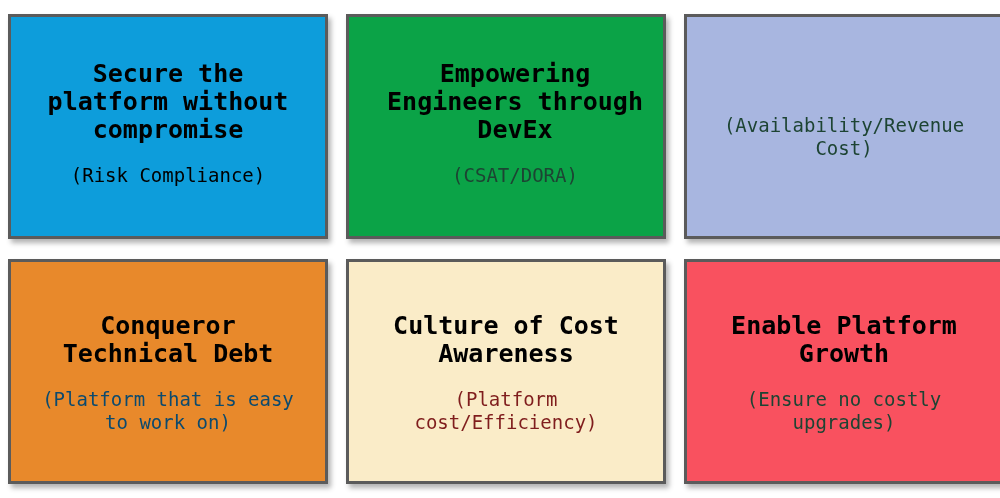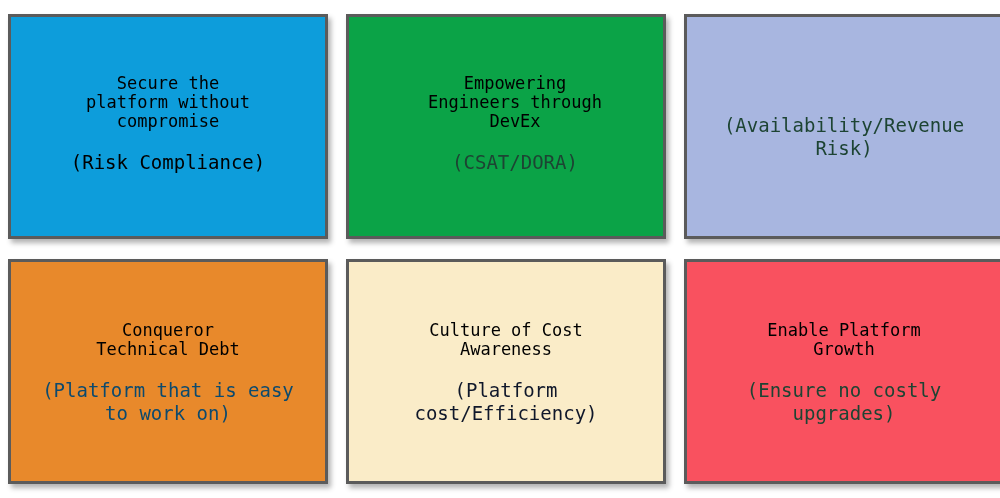--- a/index.html
+++ b/index.html
@@ -34,22 +34,22 @@
     display: flex;
     flex-direction: column;
     align-items: center;
     justify-content: center;
     text-align: center;
     overflow: hidden;
     padding: 6px 10px;
   }
 
   .card-title {
-    font-size: 17px;
-    font-weight: normal;
+    font-size: 25px;
+    font-weight: bold;
     color: #000000;
     line-height: 1.12;
     letter-spacing: 0px;
     white-space: pre-line;
     margin: 0;
   }
 
   .card-subtitle {
     font-size: 19px;
     font-weight: normal;
@@ -77,34 +77,34 @@
 
   <div class="card row-top" style="background: rgb(11, 163, 71); border-color: rgb(91, 91, 91); padding-left: 28px;">
     <div class="card-title" style="color: rgb(0, 0, 0);">Empowering
 Engineers through
 DevEx</div>
     <div class="card-subtitle" style="color: rgb(29, 68, 51);">(CSAT/DORA)</div>
   </div>
 
   <div class="card row-top" style="background: rgb(168, 182, 224); border-color: rgb(91, 91, 91);">
     <div class="card-subtitle" style="color: rgb(29, 68, 51);">(Availability/Revenue
-Risk)</div>
+Cost)</div>
   </div>
 
   <div class="card row-bottom" style="background: rgb(232, 137, 43); border-color: rgb(91, 91, 91);">
     <div class="card-title" style="color: rgb(0, 0, 0);">Conqueror
 Technical Debt</div>
     <div class="card-subtitle" style="color: #0c4a6e; text-align: center;">(Platform that is easy
 to work on)</div>
   </div>
 
   <div class="card row-bottom" style="background: rgb(250, 236, 200); border-color: rgb(91, 91, 91); text-align: center;">
     <div class="card-title" style="color: rgb(0, 0, 0);">Culture of Cost
 Awareness</div>
-    <div class="card-subtitle" style="color: #0f172a;">(Platform
+    <div class="card-subtitle" style="color: #7f1d1d;">(Platform
 cost/Efficiency)</div>
   </div>
 
   <div class="card row-bottom" style="background: rgb(249, 81, 95); border-color: rgb(91, 91, 91);">
     <div class="card-title" style="color: rgb(0, 0, 0);">Enable Platform
 Growth</div>
     <div class="card-subtitle" style="color: rgb(29, 68, 51);">(Ensure no costly
 upgrades)</div>
   </div>
 

